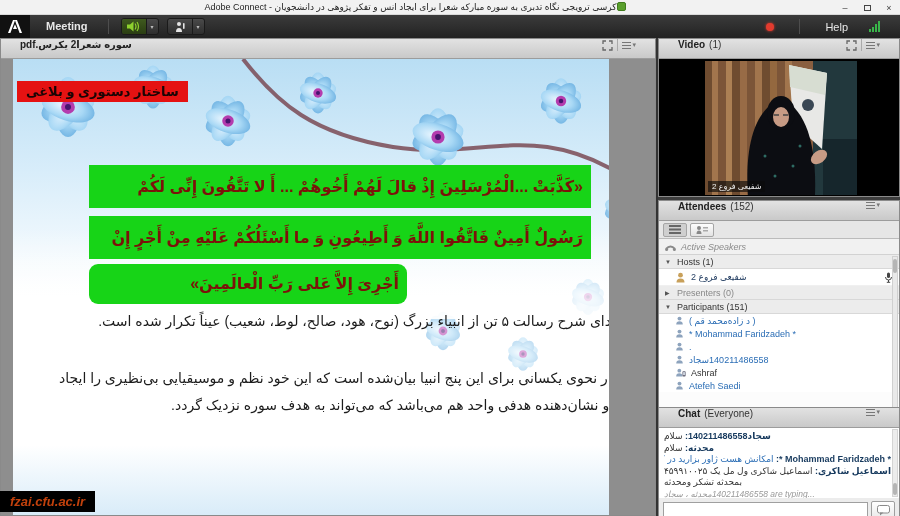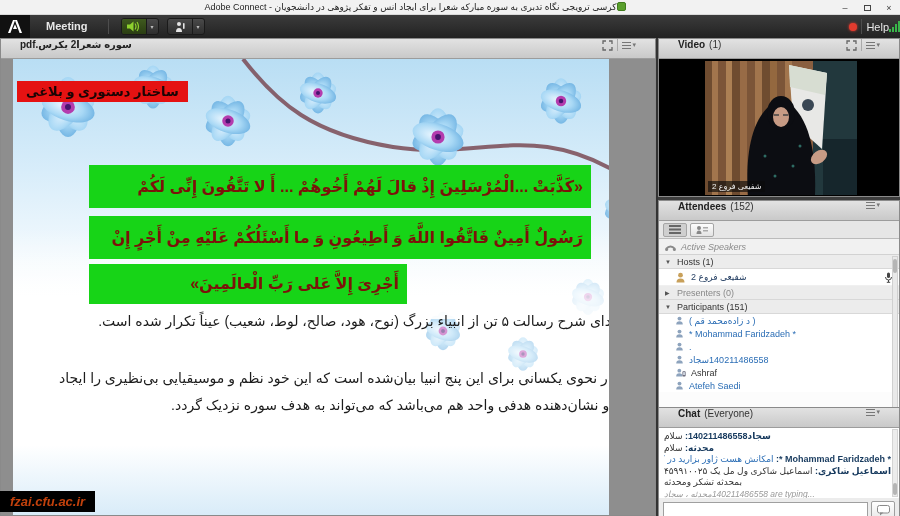--- a/index.html
+++ b/index.html
@@ -19,21 +19,21 @@
   .max-glyph{display:inline-block;width:7px;height:6px;border:1px solid #444;}
   
   .menubar{position:absolute;left:0;top:15px;width:900px;height:23px;background:linear-gradient(#3b3b3b,#222);display:flex;align-items:center;}
   .adobe-logo{width:30px;height:23px;background:#111;display:flex;align-items:center;justify-content:center;}
   .menu-item{color:#e8e8e8;font-size:11px;font-weight:bold;padding:0 16px;line-height:23px;}
   .mb-sep{width:1px;height:15px;background:#4d4d4d;margin:0 4px;}
   .tool-btn{display:flex;align-items:center;height:17px;background:linear-gradient(#4a4a4a,#2e2e2e);border:1px solid #1a1a1a;border-radius:3px;margin-left:8px;overflow:hidden;}
   .tool-main{width:24px;height:100%;display:flex;align-items:center;justify-content:center;}
   .tool-caret{width:12px;height:100%;display:flex;align-items:center;justify-content:center;border-left:1px solid #1a1a1a;color:#bbb;font-size:6px;}
   .speaker-on{background:linear-gradient(#3f5a1f,#2a3d12);}
-  .menubar-right{margin-left:auto;display:flex;align-items:center;gap:0;padding-right:0;}
+  .menubar-right{margin-left:auto;display:flex;align-items:center;gap:21px;padding-right:20px;}
   .rec-dot{width:8px;height:8px;border-radius:50%;background:#e23b2e;box-shadow:0 0 3px #e23b2e;}
   .help-label{color:#e8e8e8;font-size:11px;}
   .signal{display:flex;align-items:flex-end;gap:1px;height:11px;}
   .signal i{display:block;width:2px;background:#39b54a;}
   
   .pod{position:absolute;border:1px solid #8a8a8a;background:#f4f4f4;overflow:hidden;}
   .pod-header{height:20px;background:linear-gradient(#e2e2e2,#c9c9c9);border-bottom:1px solid #9c9c9c;display:flex;align-items:flex-start;padding:0 19px;font-size:10px;color:#222;}
   .pod-title{font-weight:bold;}
   .pod-count{margin-left:4px;color:#333;font-weight:normal;}
   .pod-hdr-right{margin-left:auto;display:flex;align-items:center;gap:4px;}
@@ -43,21 +43,21 @@
   
   #share-pod{left:0;top:38px;width:656px;height:478px;}
   .share-body{position:absolute;left:0;top:20px;right:0;bottom:0;background:#8e8e8e;}
   .slide{position:absolute;left:12px;top:0;width:596px;bottom:0;background:#fff;overflow:hidden;}
   .banner-grad{position:absolute;left:0;top:0;width:636px;height:250px;background:linear-gradient(180deg,#b9def4 0%,#d8edfa 45%,rgba(255,255,255,0) 95%);}
   .slide svg.flowers{position:absolute;left:0;top:0;pointer-events:none;}
   .slide-title{position:absolute;left:4px;top:22px;background:#e51212;color:#1a0505;font-size:13px;font-weight:bold;padding:3px 9px;direction:rtl;white-space:nowrap;}
   .verse-line{position:absolute;background:#17d417;color:#7c120a;font-weight:bold;font-size:16px;line-height:1;display:flex;align-items:center;padding:0 8px;direction:rtl;white-space:nowrap;overflow:hidden;}
   #verse1{left:76px;top:106px;width:502px;height:43px;}
   #verse2{left:76px;top:157px;width:502px;height:43px;}
-  #verse3{left:76px;top:205px;width:318px;height:40px;}
+  #verse3{left:76px;top:205px;width:318px;height:40px;border-radius:9px;}
   .para{position:absolute;left:16px;width:612px;direction:rtl;text-align:right;font-size:14px;line-height:27px;color:#1c1c1c;}
   #para1{top:249px;}
   #para2{top:306px;}
   .bottom-wash{position:absolute;left:0;bottom:0;width:636px;height:70px;background:linear-gradient(180deg,rgba(255,255,255,0),#cfe7f7);opacity:.8;}
   .watermark{position:absolute;left:0;top:491px;height:21px;background:#000;color:#c2410c;font-size:13px;font-weight:bold;font-style:italic;line-height:21px;padding:0 10px;z-index:50;}
   
   #video-pod{left:658px;top:38px;width:242px;height:159px;}
   .video-body{position:absolute;left:0;top:20px;right:0;bottom:0;background:#000;}
   .video-frame{position:absolute;left:46px;top:2px;width:152px;height:134px;overflow:hidden;background:#6f4a30;}
   .name-tag{position:absolute;left:3px;bottom:3px;background:rgba(10,10,10,.65);color:#f0f0f0;font-size:8px;padding:1px 4px;direction:rtl;white-space:nowrap;}

